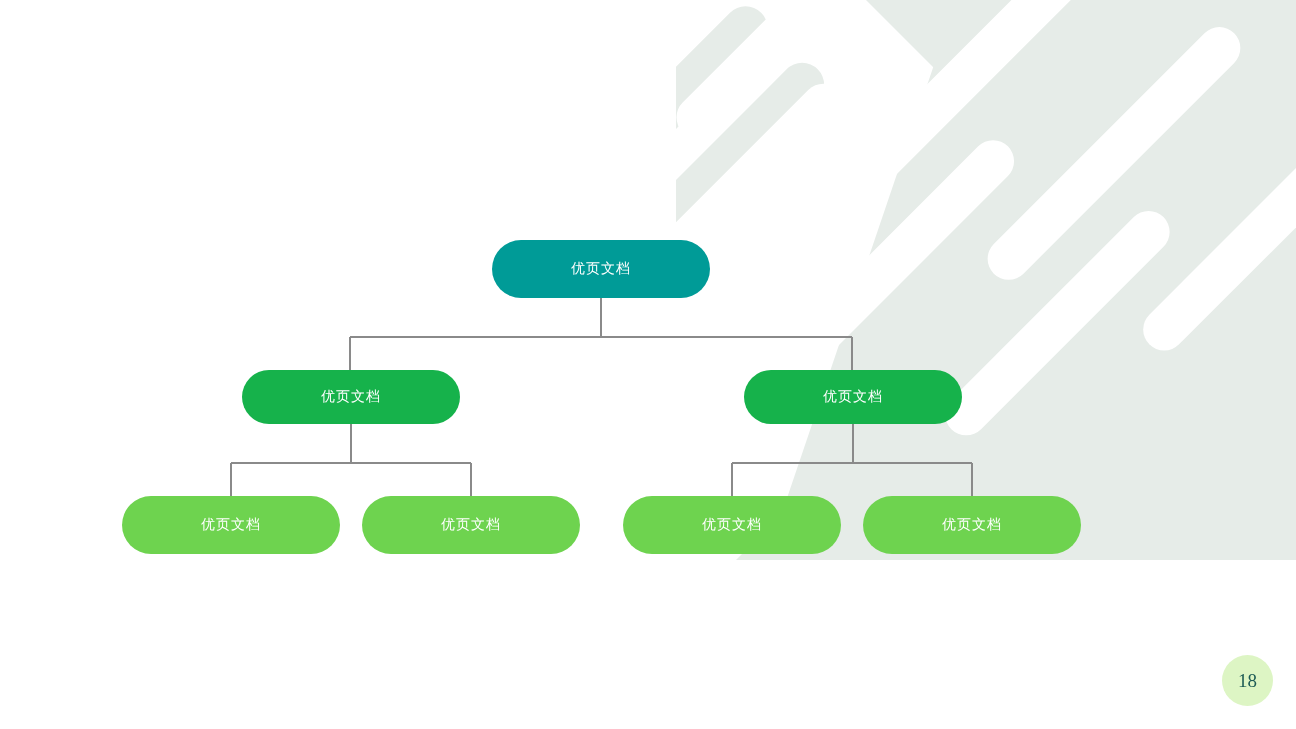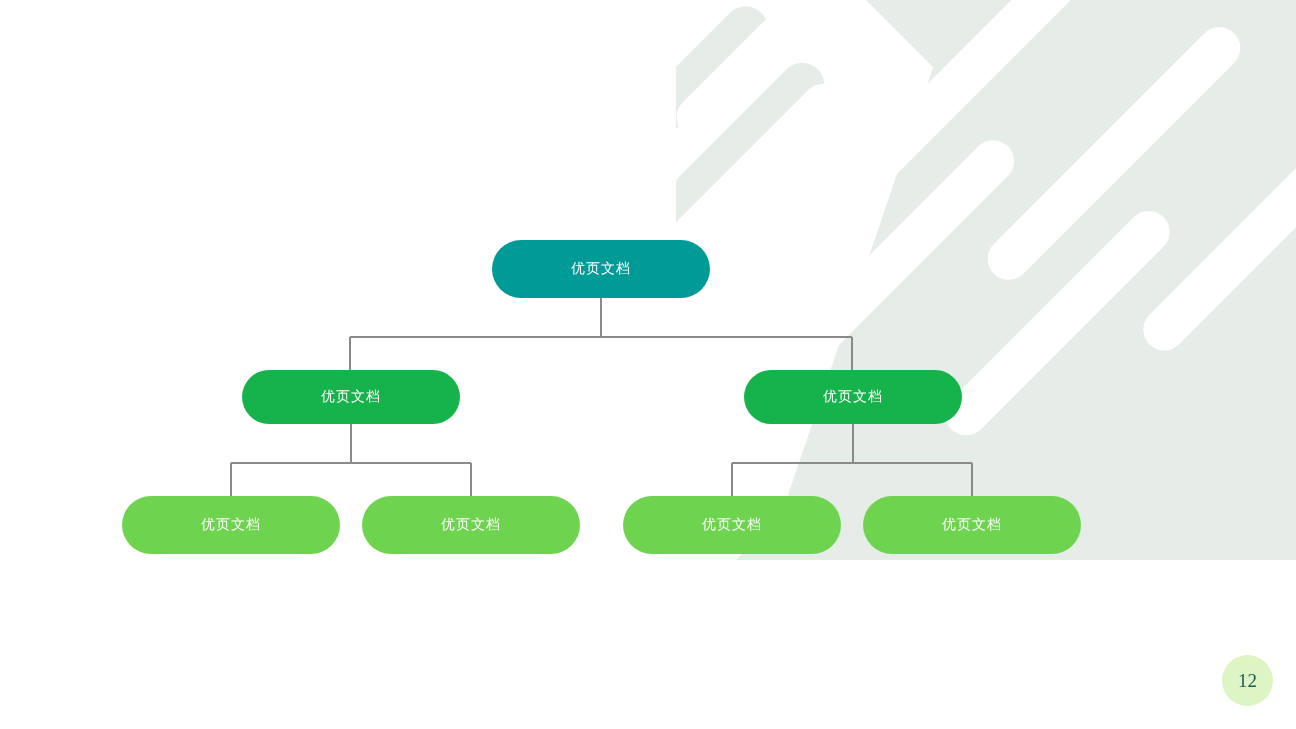--- a/index.html
+++ b/index.html
@@ -191,16 +191,16 @@
     </div>
     <div class="node lvl-3" style="left:623px; top:496px; width:218px; height:58px;">
       <span class="node-label">优页文档</span>
     </div>
     <div class="node lvl-3" style="left:863px; top:496px; width:218px; height:58px;">
       <span class="node-label">优页文档</span>
     </div>
   </div>
 
   <div id="page-badge">
-    <span>12</span>
+    <span>18</span>
   </div>
 
 </div>
 
 </body></html>

